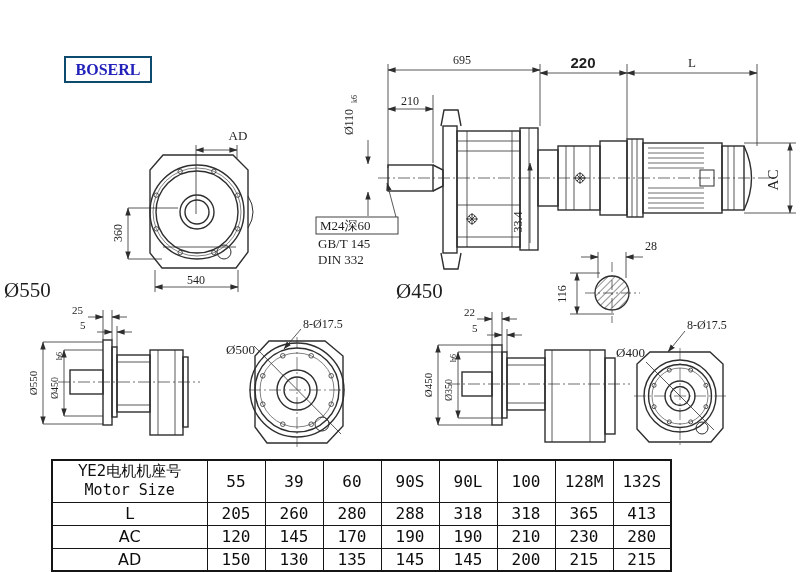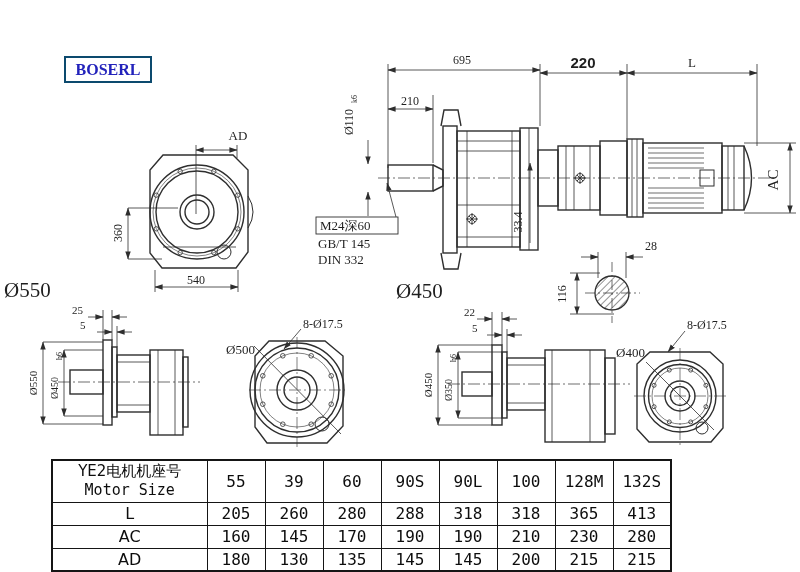--- a/index.html
+++ b/index.html
@@ -343,32 +343,32 @@
       <td>260</td>
       <td>280</td>
       <td>288</td>
       <td>318</td>
       <td>318</td>
       <td>365</td>
       <td>413</td>
     </tr>
     <tr style="height:23px">
       <td class="rowhead">AC</td>
-      <td>160</td>
+      <td>120</td>
       <td>145</td>
       <td>170</td>
       <td>190</td>
       <td>190</td>
       <td>210</td>
       <td>230</td>
       <td>280</td>
     </tr>
     <tr style="height:23px">
       <td class="rowhead">AD</td>
-      <td>180</td>
+      <td>150</td>
       <td>130</td>
       <td>135</td>
       <td>145</td>
       <td>145</td>
       <td>200</td>
       <td>215</td>
       <td>215</td>
     </tr>
   </tbody>
     </table>

